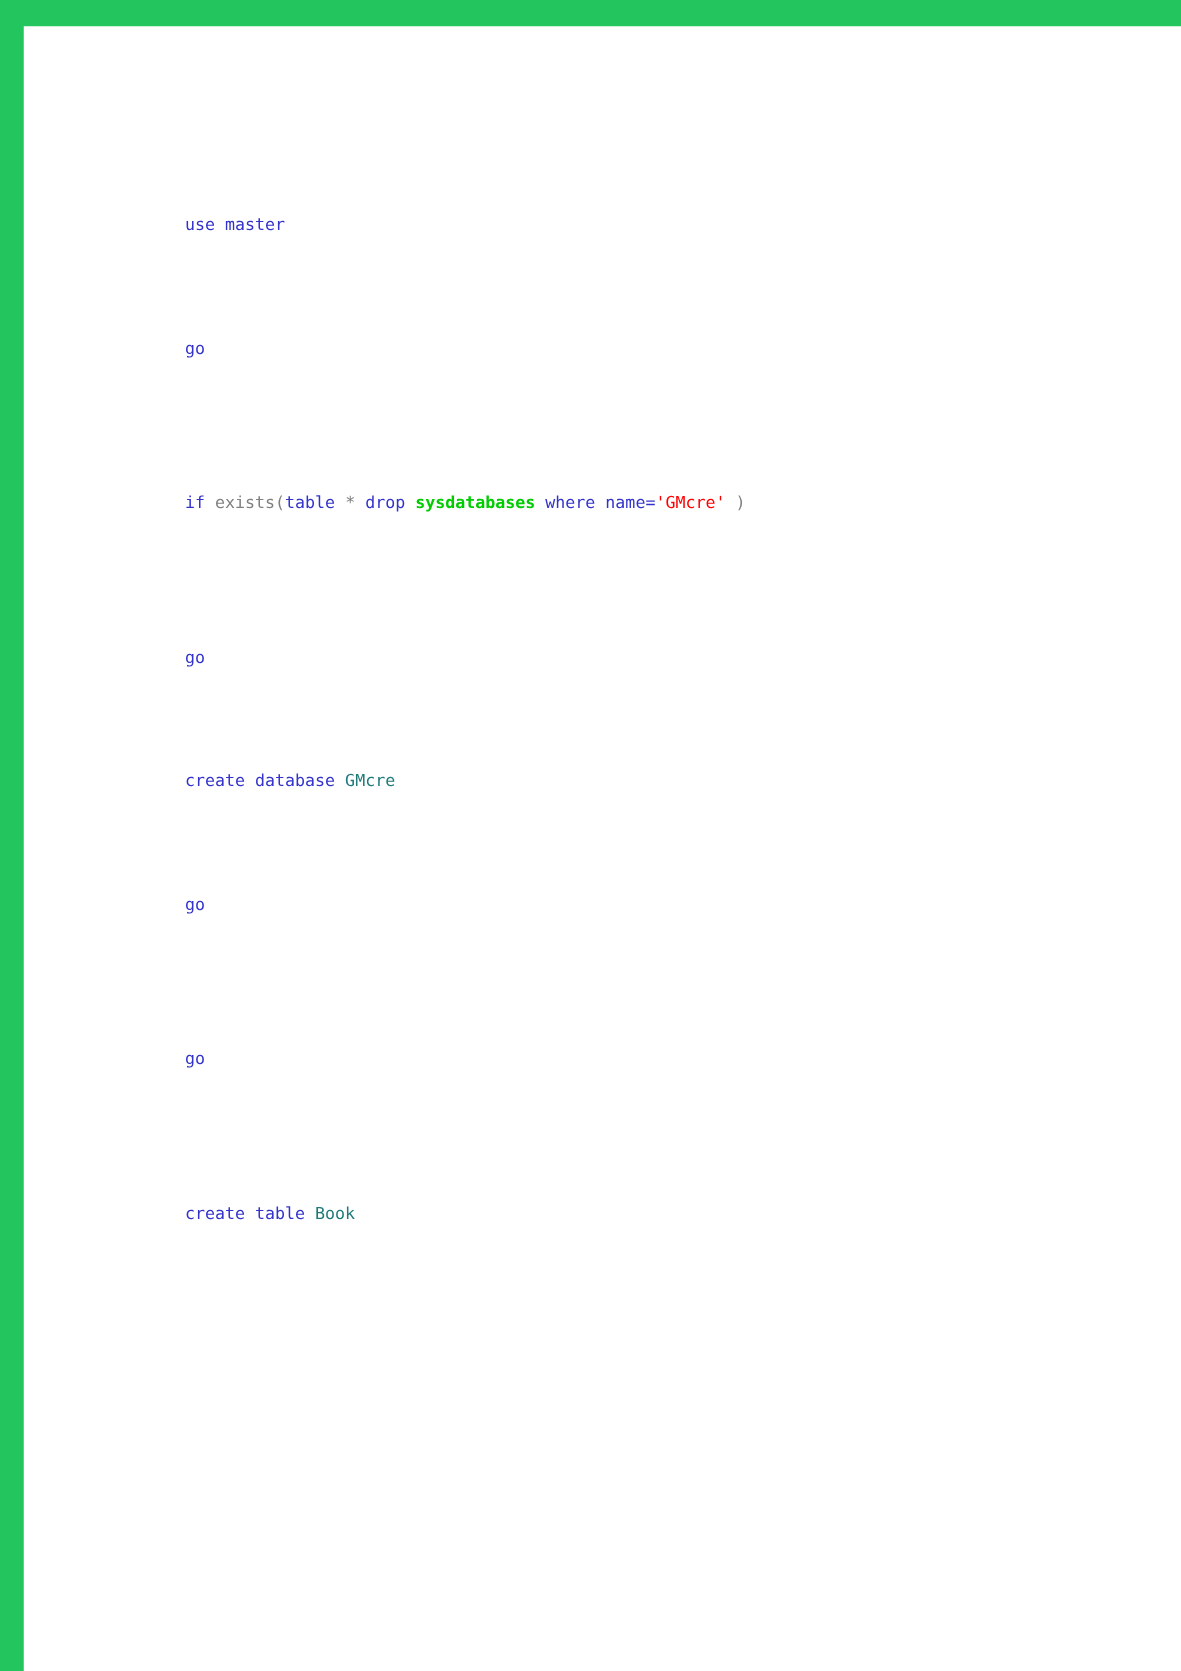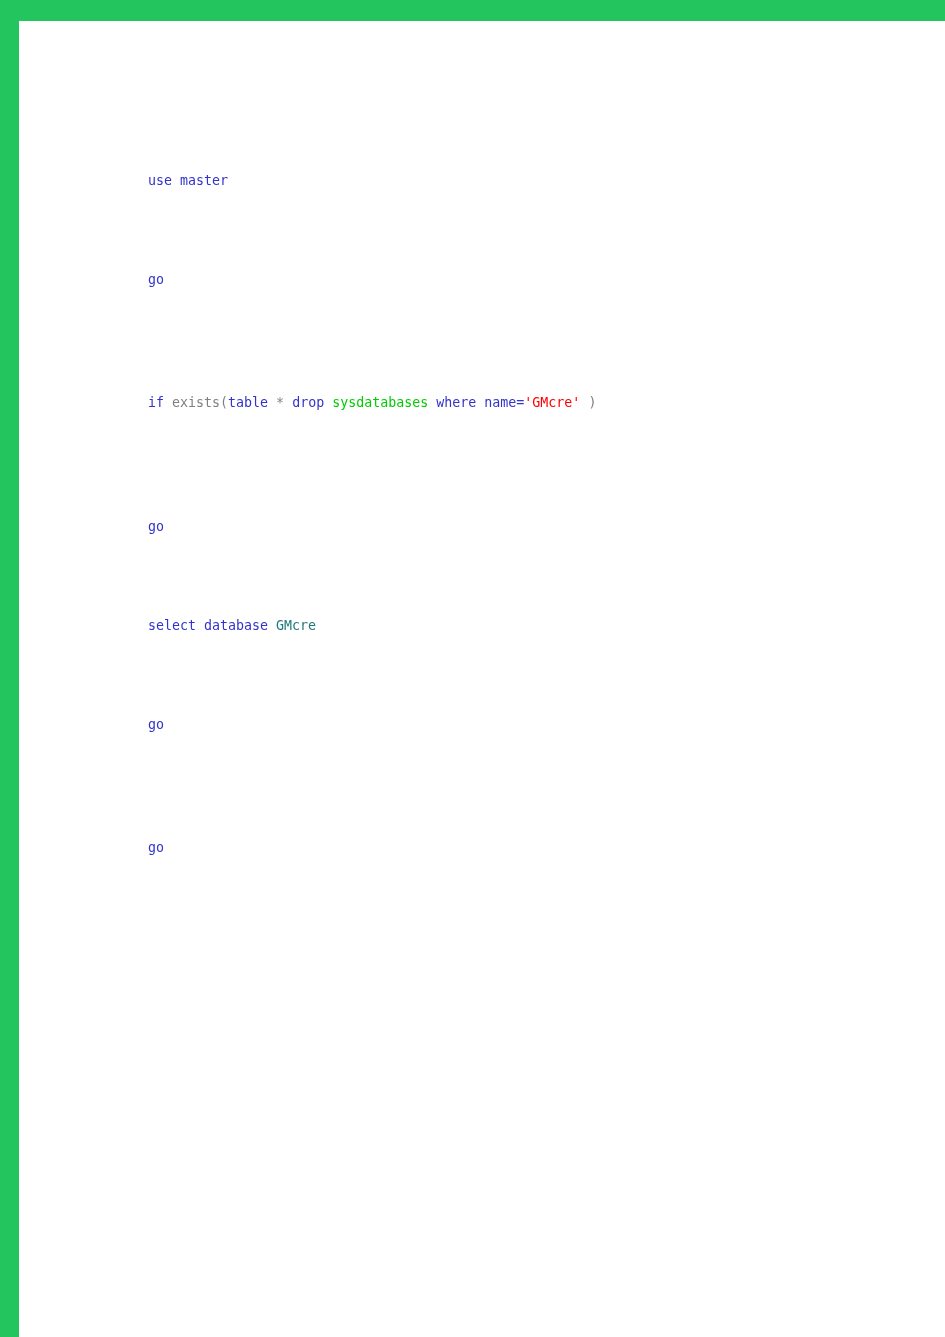--- a/index.html
+++ b/index.html
@@ -36,48 +36,49 @@
   }
   .ln {
     min-height: 24.7px;
   }
   
   .kw   { color: #3333cc; }          
   .id   { color: #1f7a7a; }          
   .cmt  { color: #008000; }          
   .str  { color: #ff0000; }          
   .pl   { color: #808080; }          
-  .sys  { color: #00cc00; }          
+  .sys  { color: #00cc00; font-weight: bold; }          
   .pun  { color: #808080; }
 </style>
 </head>
 <body>
 
 <div class="page">
   <div class="sheet">
     <div class="code">
 
       <div class="ln"><span class="kw">use master</span></div>
 
       <div class="ln"><span class="kw">go</span></div>
 
 
       <div class="ln"><span class="kw">if</span><span class="pl"> exists</span><span class="pun">(</span><span class="kw">table</span><span class="pl"> * </span><span class="kw">drop</span><span class="sys"> sysdatabases </span><span class="kw">where</span><span class="kw"> name=</span><span class="str">'GMcre'</span><span class="pl"> )</span></div>
 
 
       <div class="ln"><span class="kw">go</span></div>
 
-      <div class="ln"><span class="kw">select database</span><span class="id"> GMcre</span></div>
+      <div class="ln"><span class="kw">create database</span><span class="id"> GMcre</span></div>
 
       <div class="ln"><span class="kw">go</span></div>
 
 
       <div class="ln"><span class="kw">go</span></div>
 
 
+      <div class="ln"><span class="kw">create table</span><span class="id"> Book</span></div>
 
       
 
       
 
       
 
       
 
       

